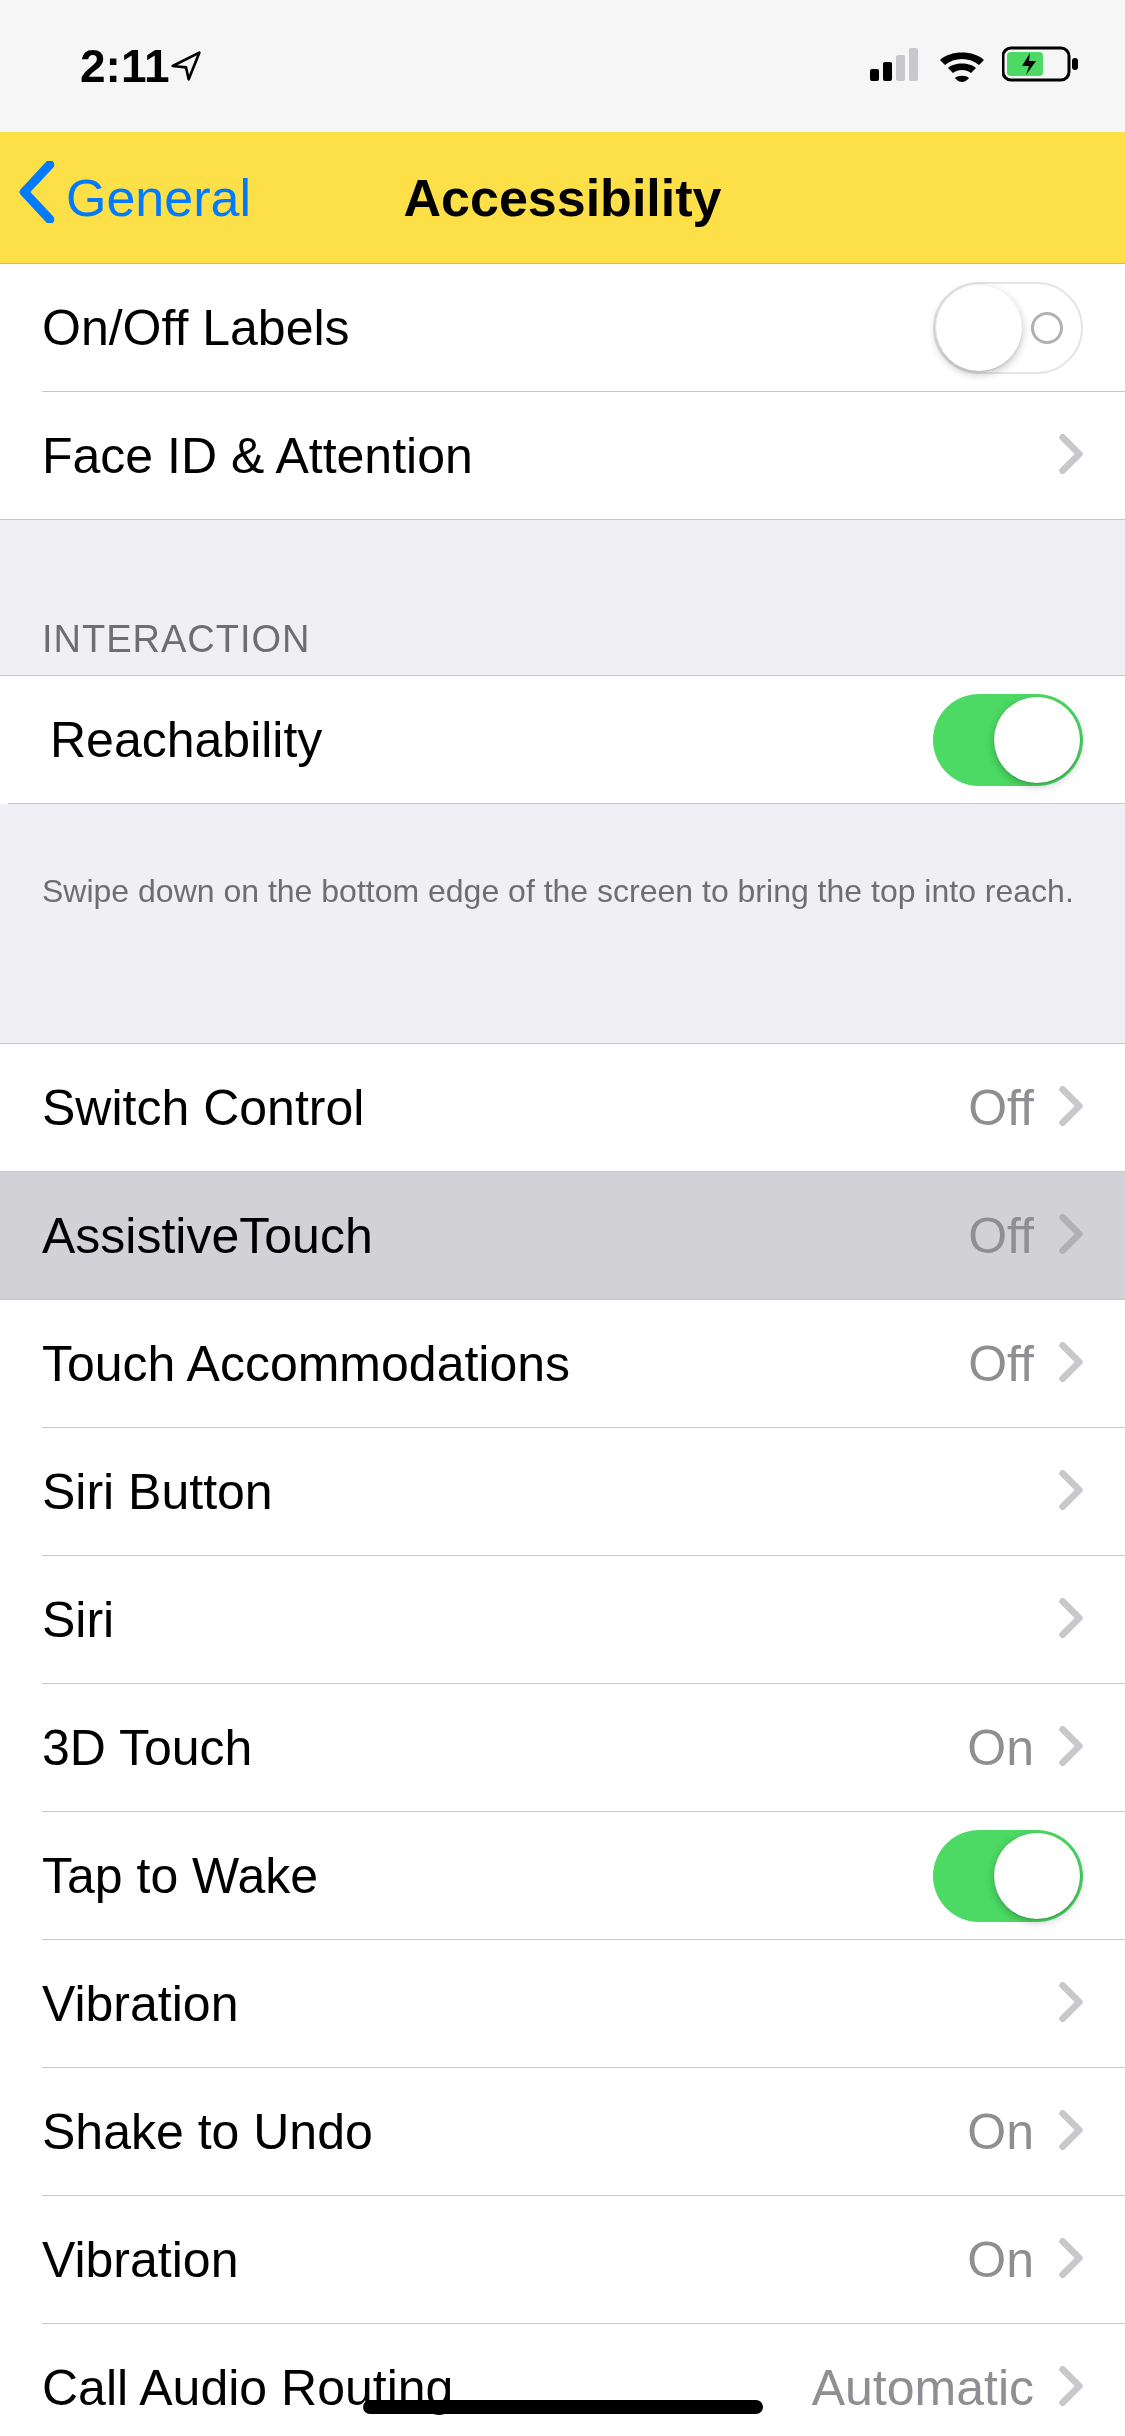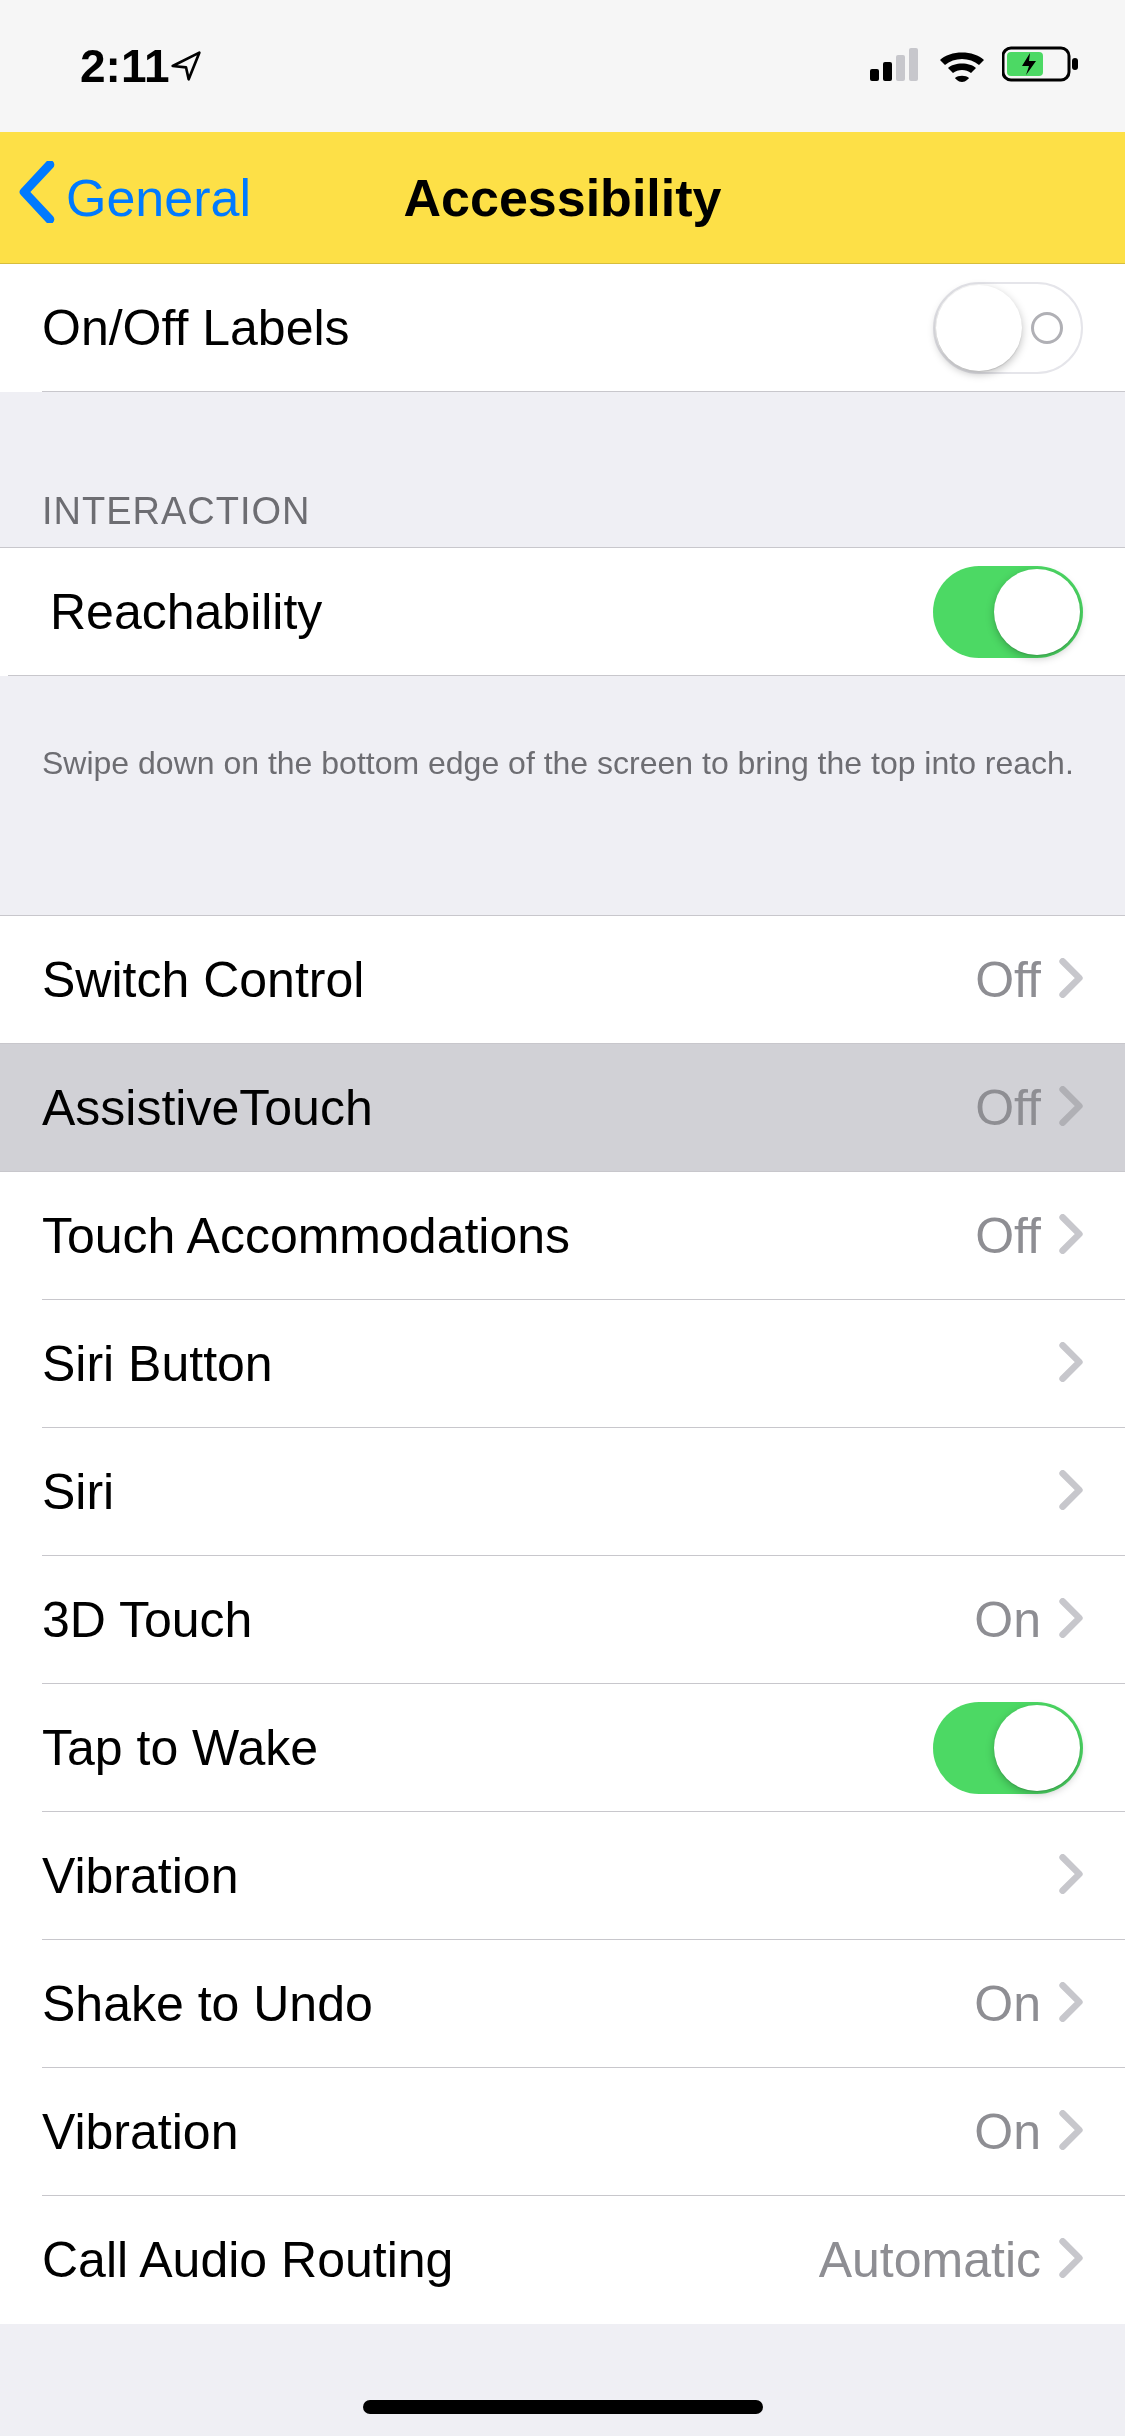--- a/index.html
+++ b/index.html
@@ -57,20 +57,21 @@
   .list {
     background: #fff;
   }
   .row {
     display: flex;
     align-items: center;
     min-height: 128px;
     padding: 0 42px 0 42px;
     position: relative;
     background: #fff;
+    gap: 7px;
   }
   .row.selected {
     background: #d1d1d6;
   }
   .row-label {
     flex: 1;
     font-size: 50px;
     color: #000;
   }
   .row-value {
@@ -204,20 +205,29 @@
 
 <div class="list">
   <div class="row">
     <div class="row-label">On/Off Labels</div>
     <div class="toggle off">
       <div class="knob"></div>
       <div class="ring"></div>
     </div>
     <div class="row-sep"></div>
   </div>
+  <div class="row">
+    <div class="row-label">Face ID &amp; Attention</div>
+    <span class="chevron">
+      <svg width="24" height="40" viewBox="0 0 14 24">
+          <path d="M2 2 L12 12 L2 22" fill="none" stroke="#c7c7cc" stroke-width="4" stroke-linecap="round" stroke-linejoin="round"></path>
+        </svg>
+    </span>
+    <div class="row-sep-full"></div>
+  </div>
 </div>
 
 <div class="section-header">INTERACTION</div>
 <div class="list" style="border-top:1px solid #c8c7cc;padding-left:8px;">
   <div class="row">
     <div class="row-label">Reachability</div>
     <div class="toggle on">
       <div class="knob"></div>
     </div>
     <div class="row-sep-full"></div>

